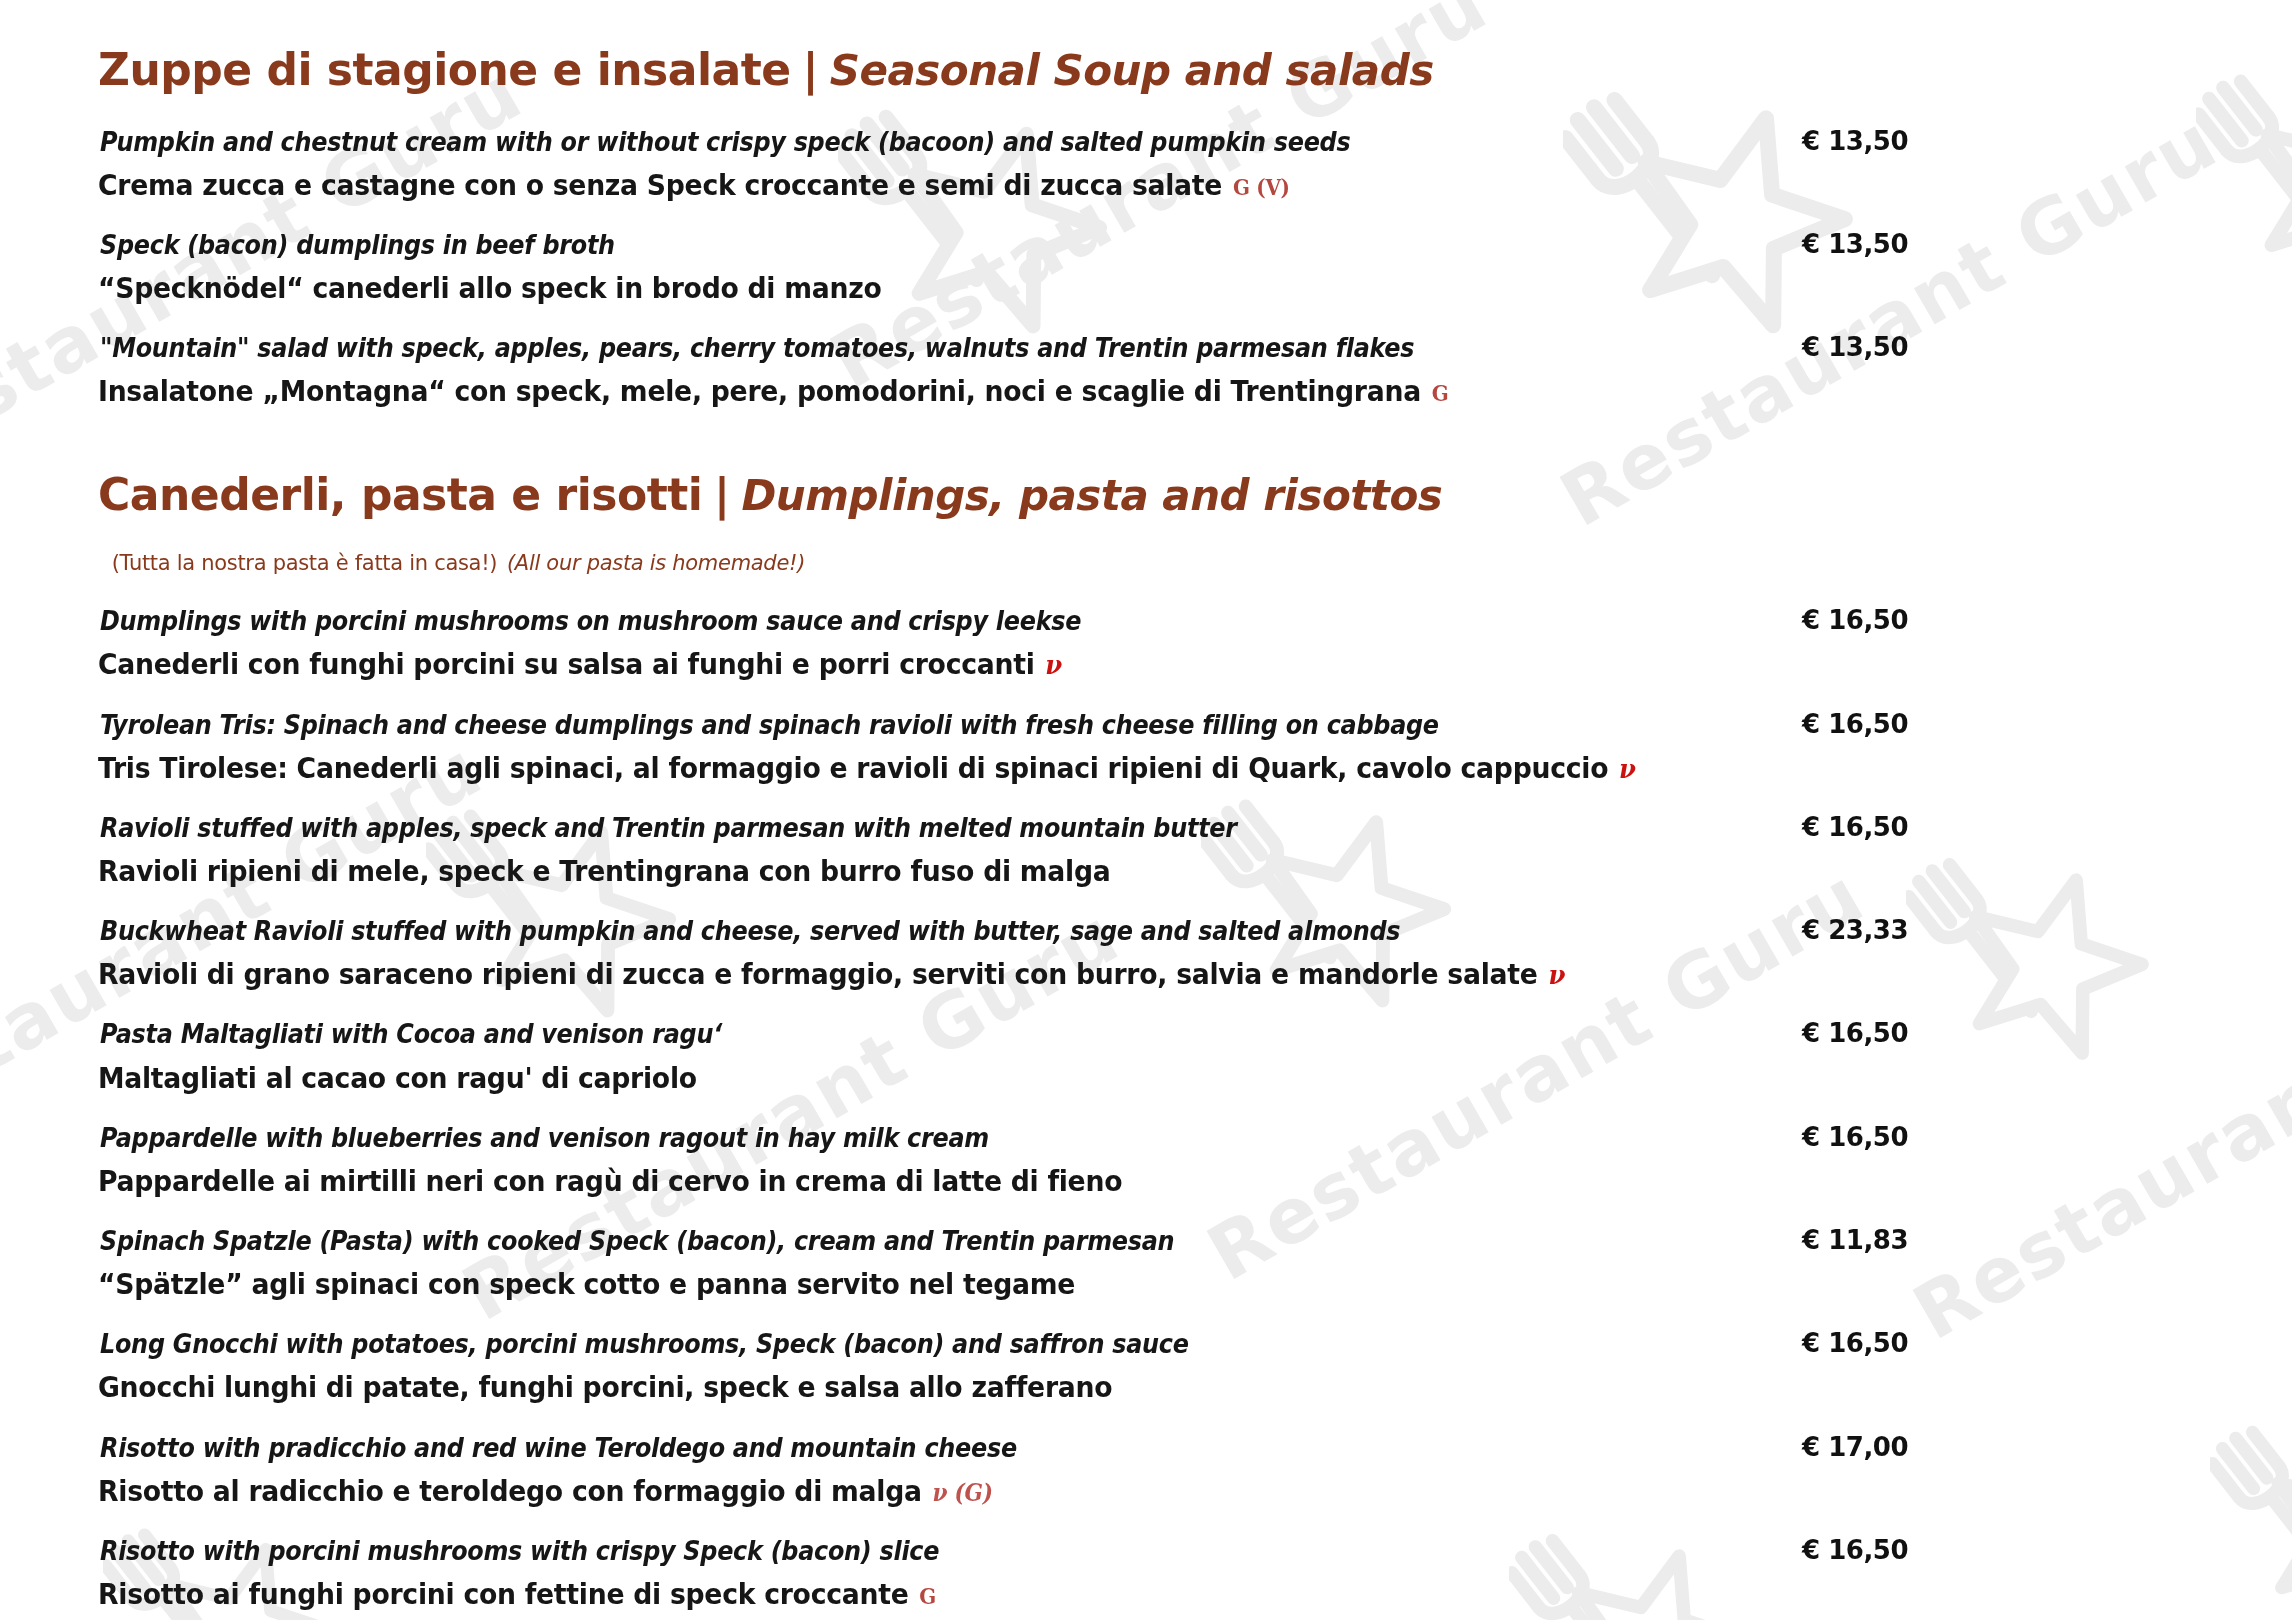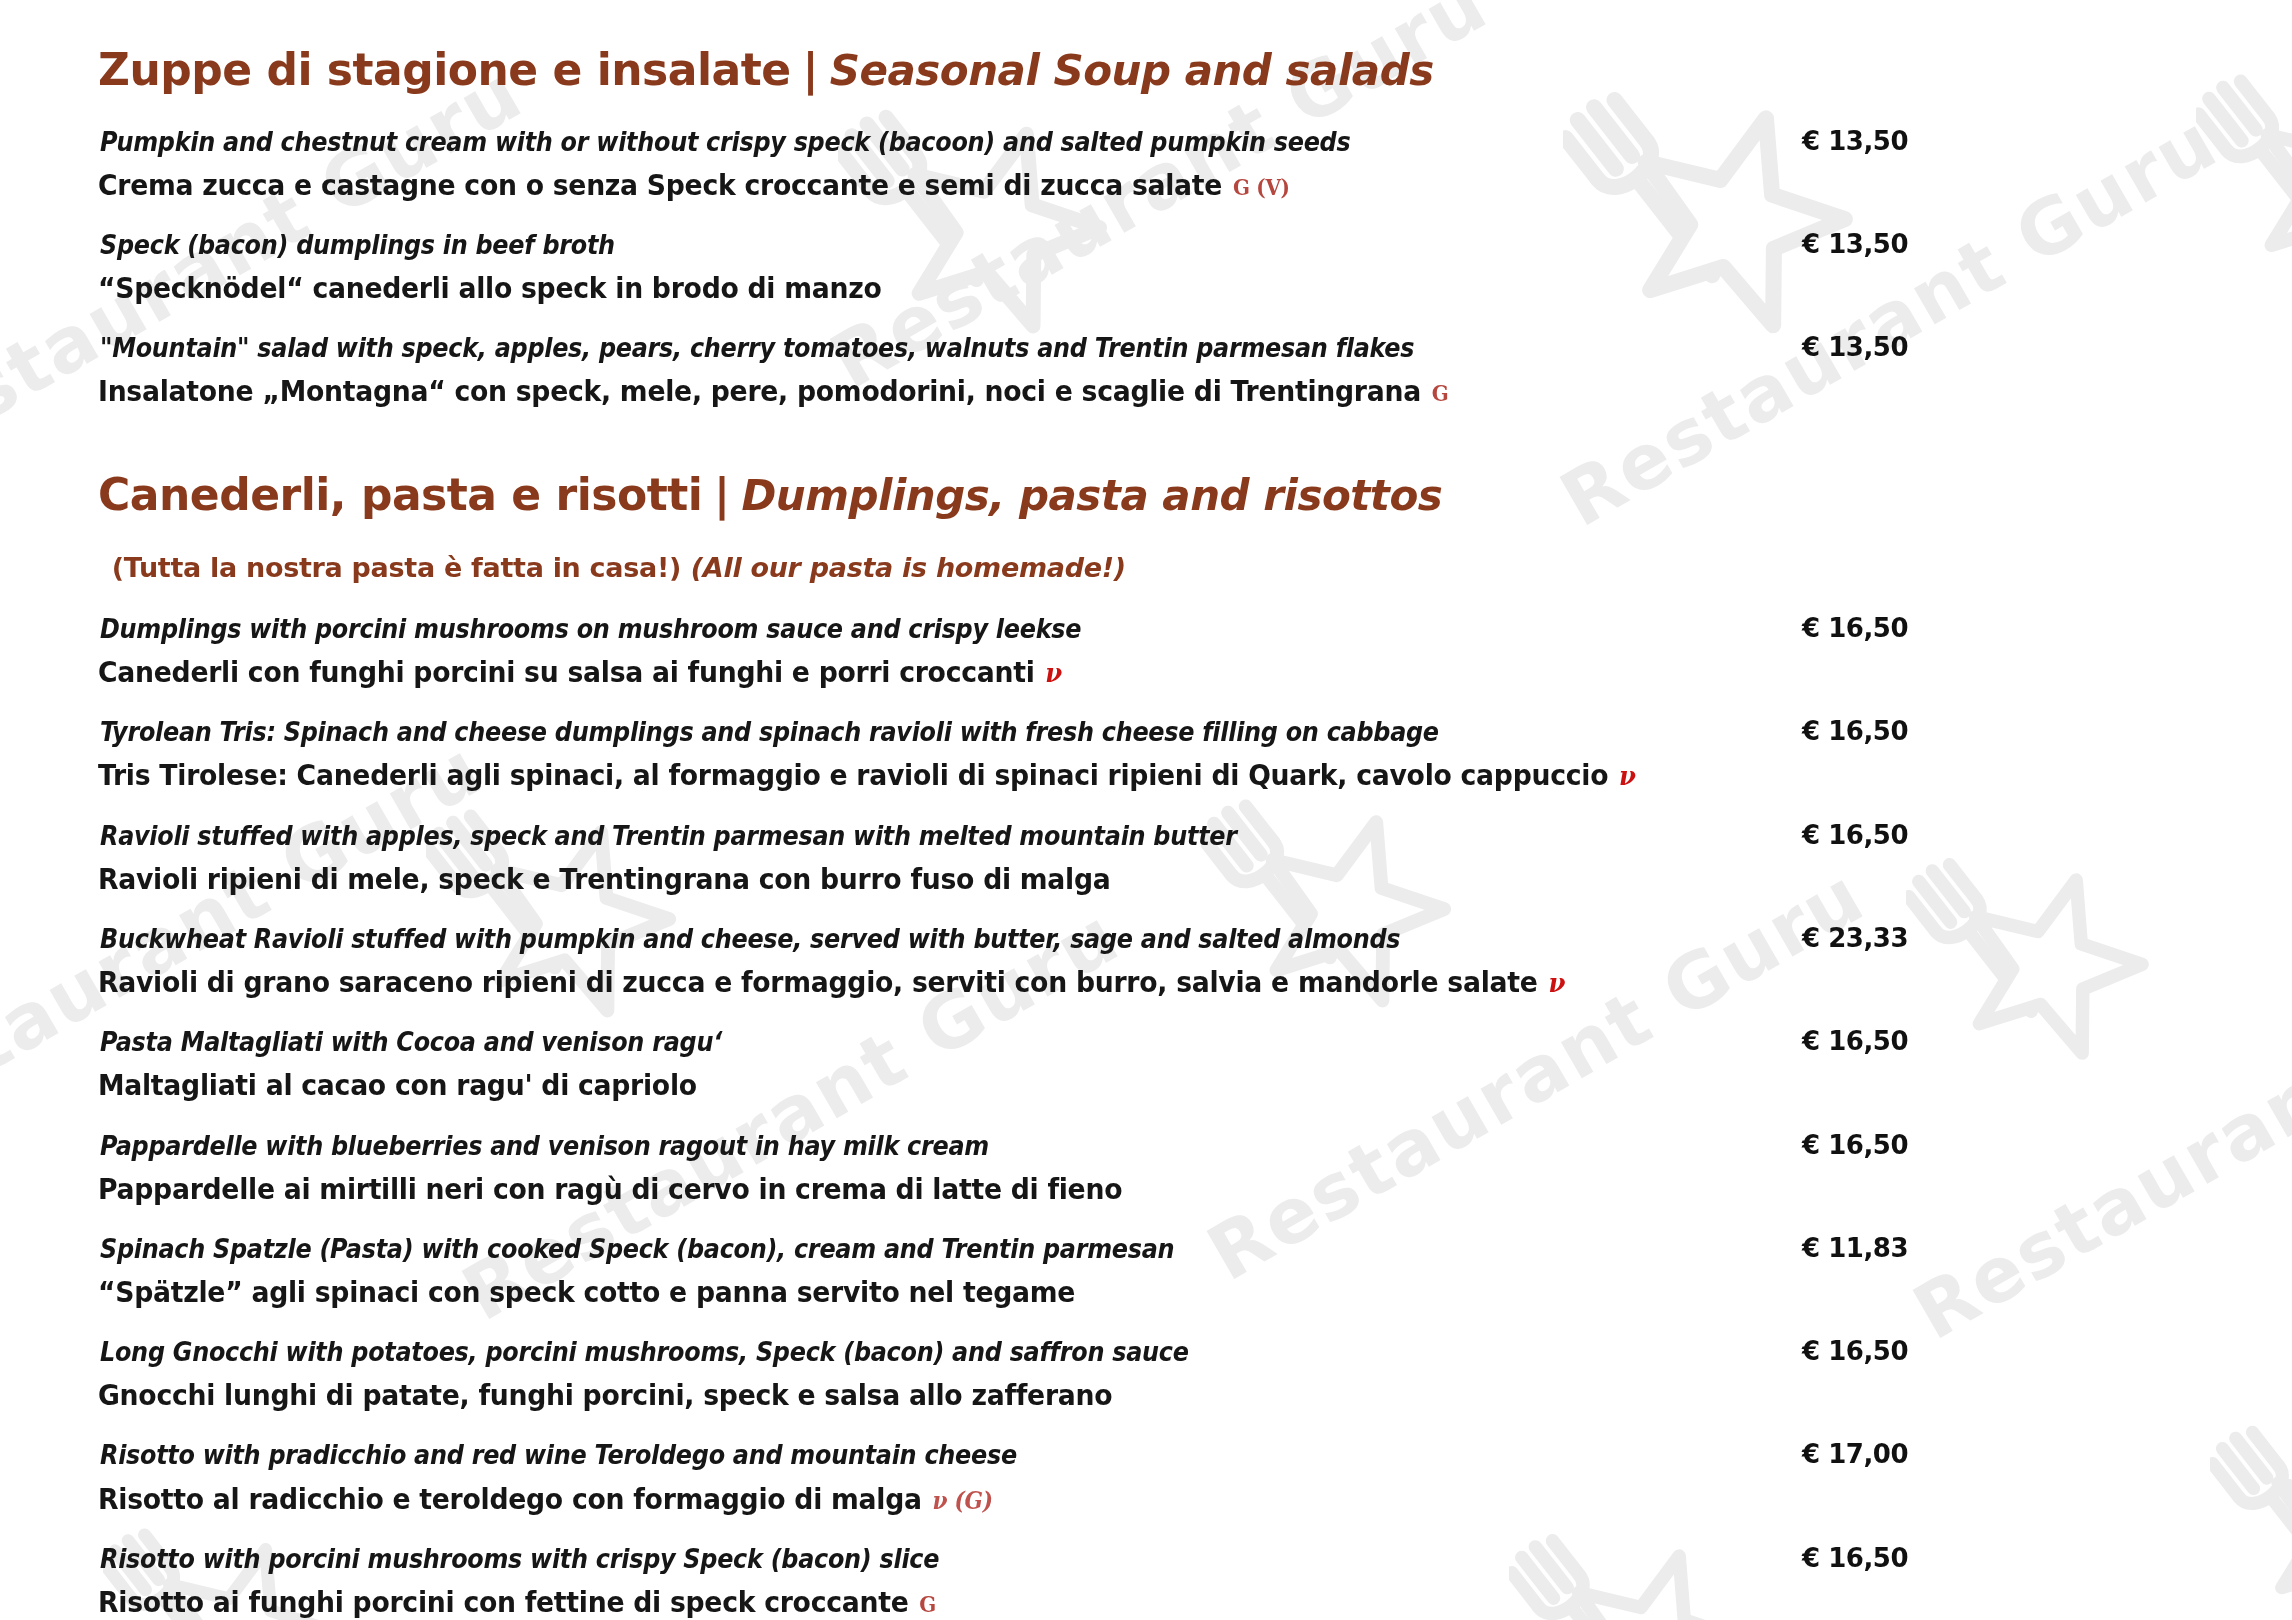--- a/index.html
+++ b/index.html
@@ -29,21 +29,21 @@
   .section-title{
     margin:0 0 29px 0;
     font-size:44px;line-height:1.15;font-weight:bold;
     color:var(--heading,#8a3a1c);
     letter-spacing:-0.5px;
   }
   .section-title .title-en{font-style:italic;font-size:42px;text-align:center;}
   .section-title .sep{margin:0 11.8px;font-weight:bold;}
   .section-sub{
     margin:3.9px 0 27.4px 13.7px;
-    font-size:27px;line-height:1.3;font-weight:bold;
+    font-size:21px;line-height:1.3;font-weight:normal;
     color:var(--heading,#8a3a1c);
     letter-spacing:-0.3px;
   }
   .section-sub .sub-en{font-style:italic;margin-left:9.8px;}
   .menu-section + .menu-section{margin-top:59px;}
   .item{
     display:flex;align-items:flex-start;
     margin-bottom:23.5px;
   }
   .item-text{flex:1 1 0;min-width:0;}

